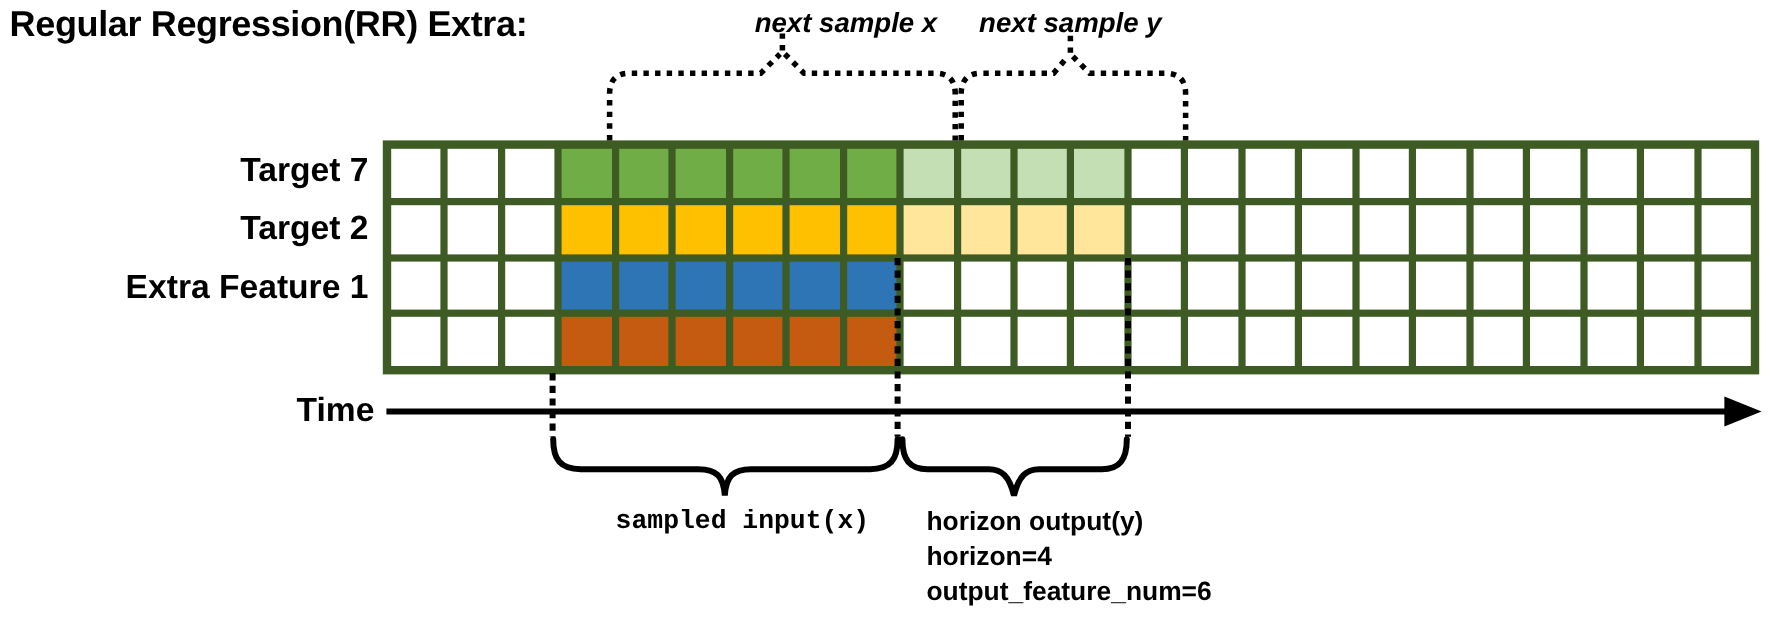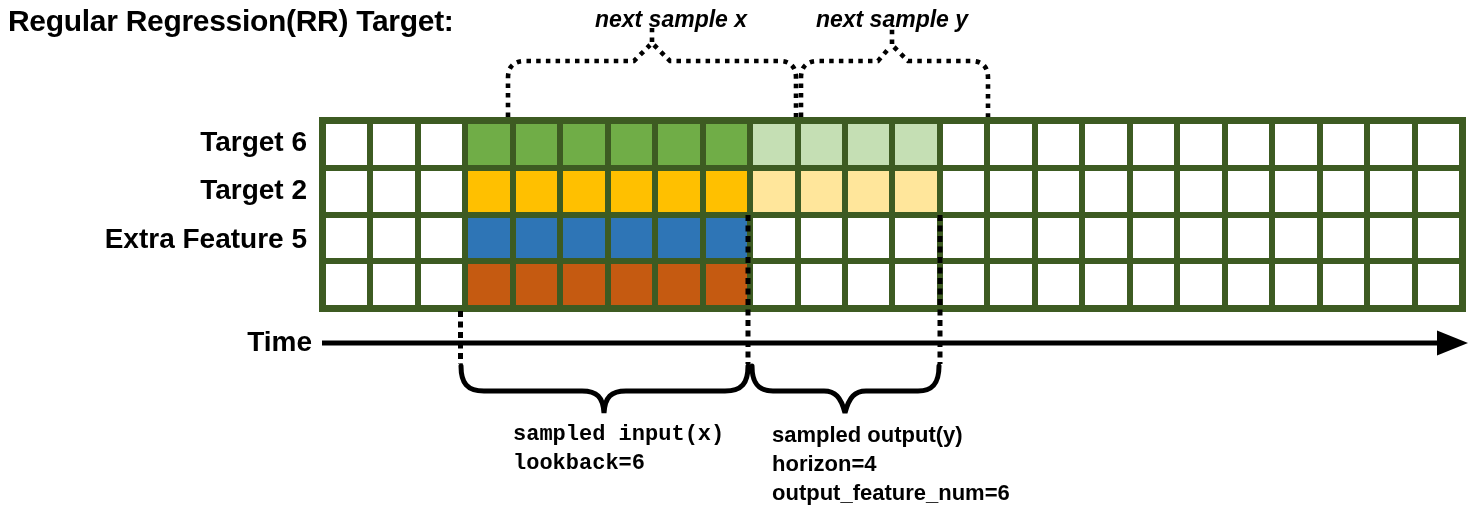--- a/index.html
+++ b/index.html
@@ -11,38 +11,38 @@
   #title{left:8px;top:4px;font-size:30px;font-weight:700;letter-spacing:-0.3px;}
   .row-label{left:0;width:307px;text-align:right;font-size:28px;font-weight:700;
     height:49px;line-height:49px;white-space:nowrap;}
   #sample-grid{
     left:319px;top:117px;width:1147px;height:195px;
     display:grid;grid-template-columns:repeat(24,1fr);grid-template-rows:repeat(4,1fr);
     gap:6px;padding:7px;box-sizing:border-box;
   }
   .cell{width:100%;height:100%;}
   .annot-italic{font-size:23px;font-weight:600;font-style:italic;text-align:center;white-space:nowrap;}
-  #next-sample-x-label{left:546px;top:6px;width:250px;}
+  #next-sample-x-label{left:531px;top:6px;width:250px;text-align:right;}
   #next-sample-y-label{left:767px;top:6px;width:250px;}
   #time-label{left:0;top:326px;width:312px;text-align:right;font-size:28px;font-weight:700;}
   .caption{font-size:22px;font-weight:600;line-height:29px;white-space:nowrap;}
   #input-caption{left:513px;top:420px;font-family:Liberation Mono, monospace;}
   #output-caption{left:772px;top:420px;}
   #line-overlay{left:0;top:0;width:1476px;height:516px;pointer-events:none;}
 </style>
 </head>
 <body>
 
 <div id="canvas">
 
-  <div id="title" class="abs">Regular Regression(RR) Target:</div>
+  <div id="title" class="abs">Regular Regression(RR) Extra:</div>
 
-  <div class="abs row-label" style="top:117px">Target 6</div>
+  <div class="abs row-label" style="top:117px">Target 7</div>
   <div class="abs row-label" style="top:165px">Target 2</div>
-  <div class="abs row-label" style="top:214px">Extra Feature 5</div>
+  <div class="abs row-label" style="top:214px">Extra Feature 1</div>
 
   <div id="sample-grid" class="abs" style="background: rgb(61, 91, 34);">
       <div class="cell" style="background: rgb(255, 255, 255);"></div>
       <div class="cell" style="background: rgb(255, 255, 255);"></div>
       <div class="cell" style="background: rgb(255, 255, 255);"></div>
       <div class="cell" style="background: rgb(112, 173, 71);"></div>
       <div class="cell" style="background: rgb(112, 173, 71);"></div>
       <div class="cell" style="background: rgb(112, 173, 71);"></div>
       <div class="cell" style="background: rgb(112, 173, 71);"></div>
       <div class="cell" style="background: rgb(112, 173, 71);"></div>
@@ -154,21 +154,20 @@
     <polygon points="1437,330.5 1468,343 1437,355.5" fill="#000000"></polygon>
   </svg>
 
   <div id="next-sample-x-label" class="abs annot-italic">next sample x</div>
   <div id="time-label" class="abs">Time</div>
 
   <div id="next-sample-y-label" class="abs annot-italic">next sample y</div>
 
   <div id="input-caption" class="abs caption">
     <div>sampled input(x)</div>
-    <div>lookback=6</div>
   </div>
   <div id="output-caption" class="abs caption">
-    <div>sampled output(y)</div>
+    <div>horizon output(y)</div>
     <div>horizon=4</div>
     <div>output_feature_num=6</div>
   </div>
 
 </div>
 
 </body></html>

